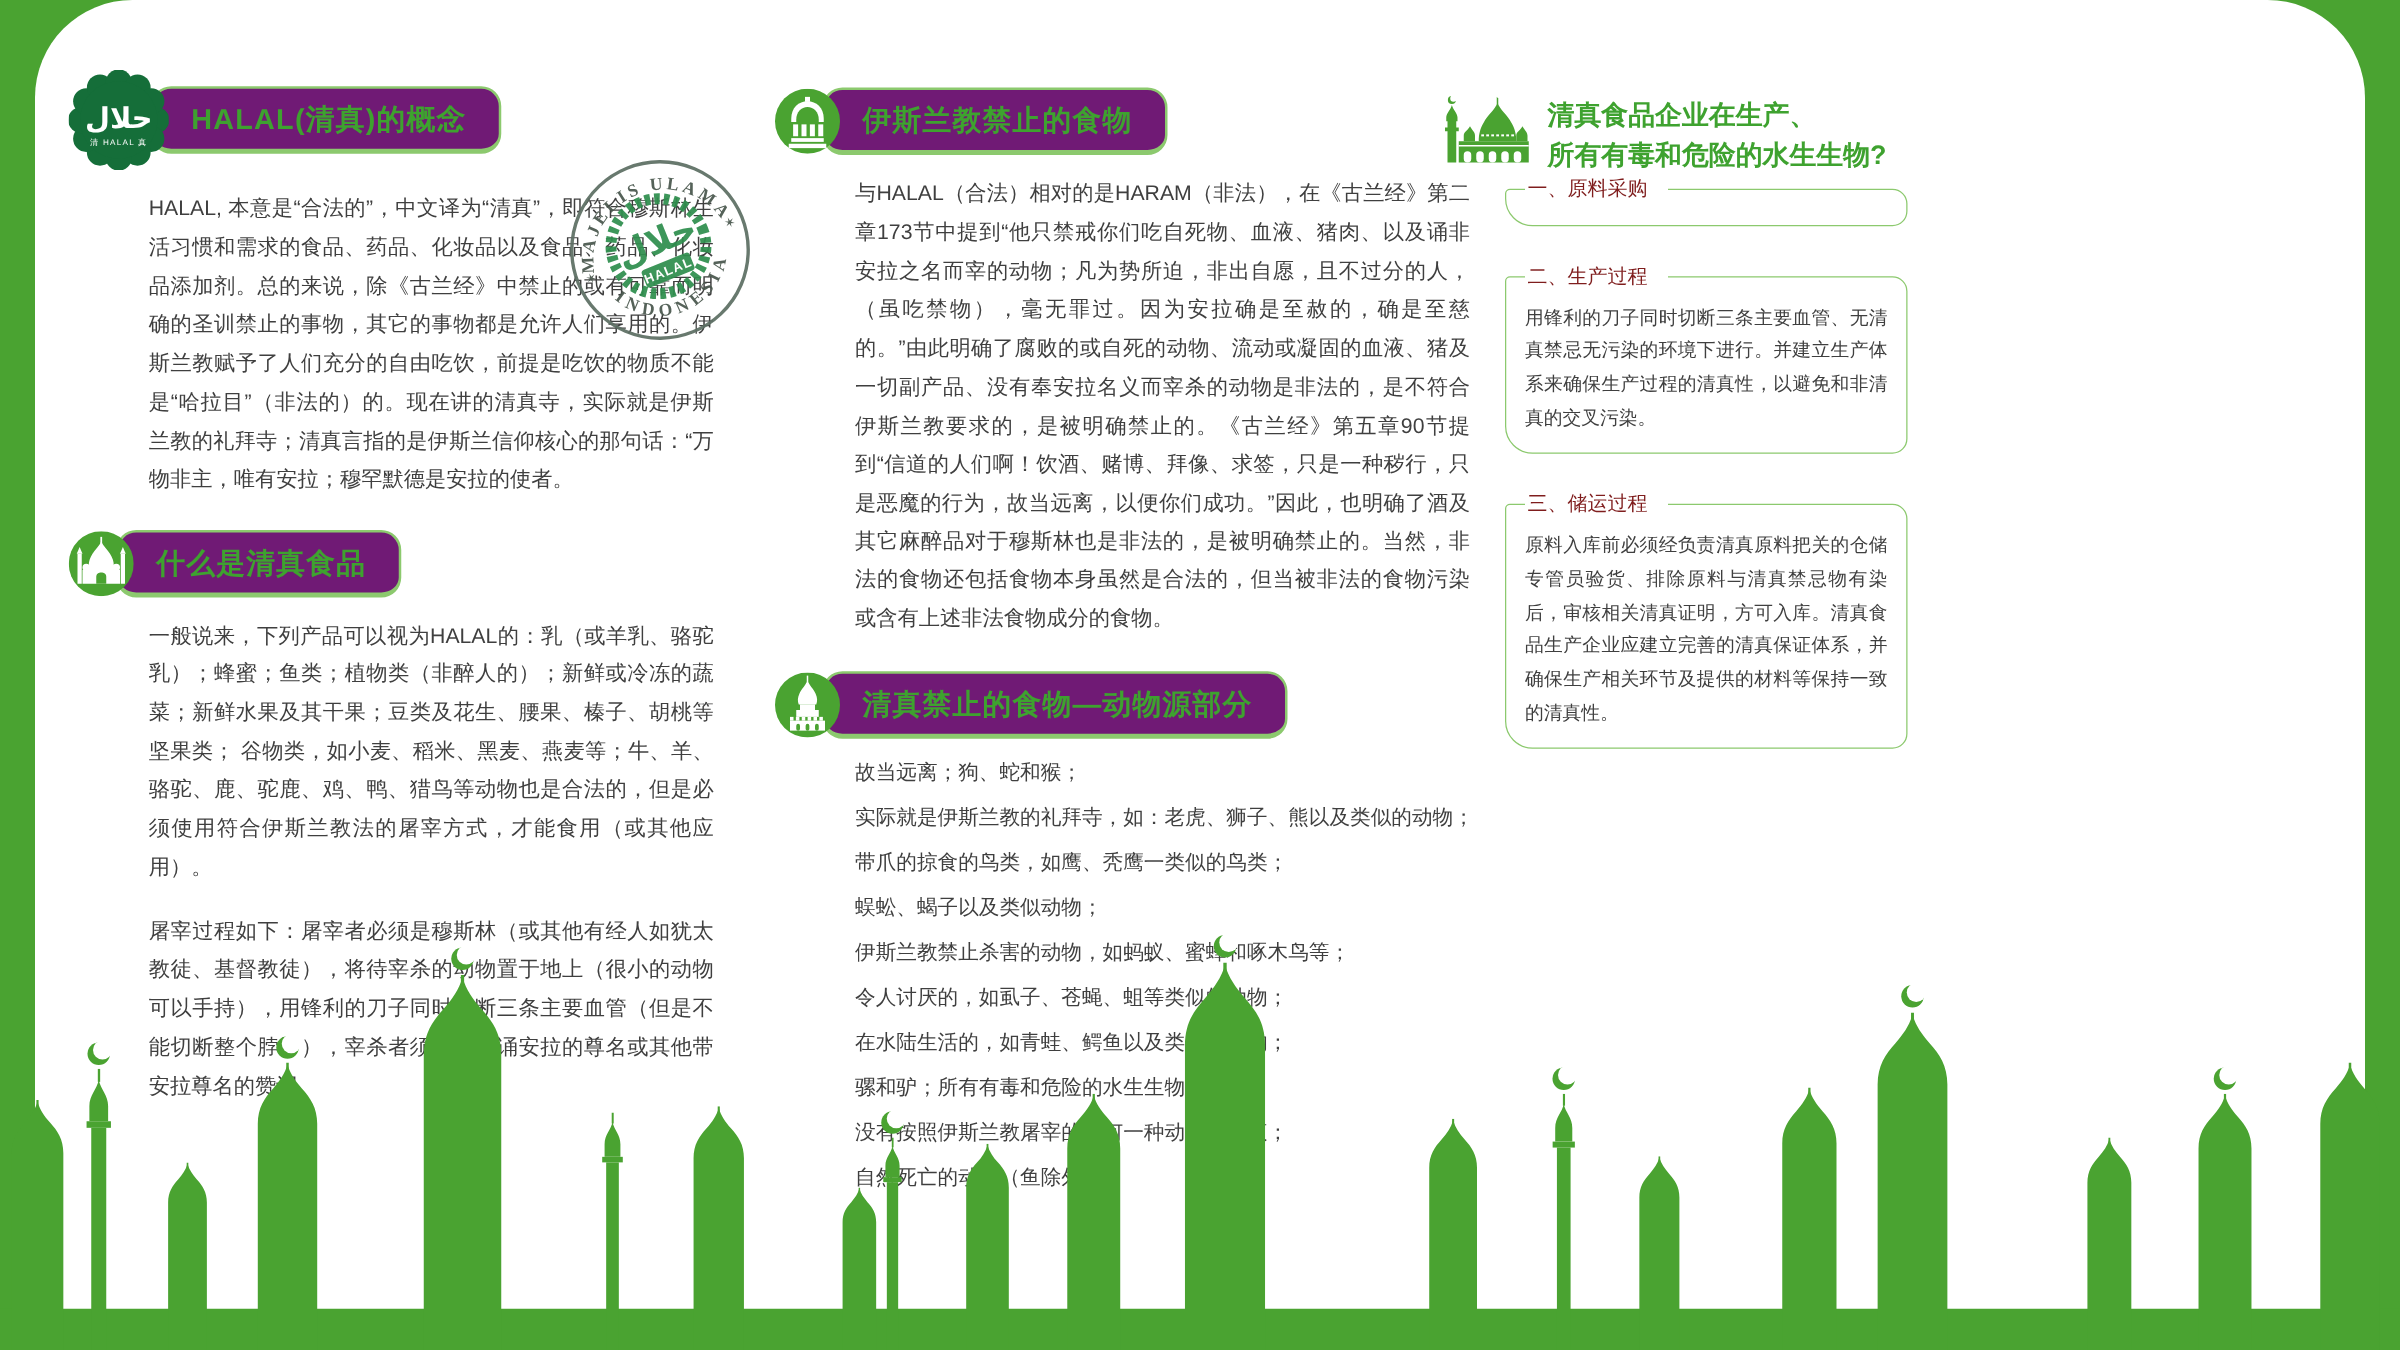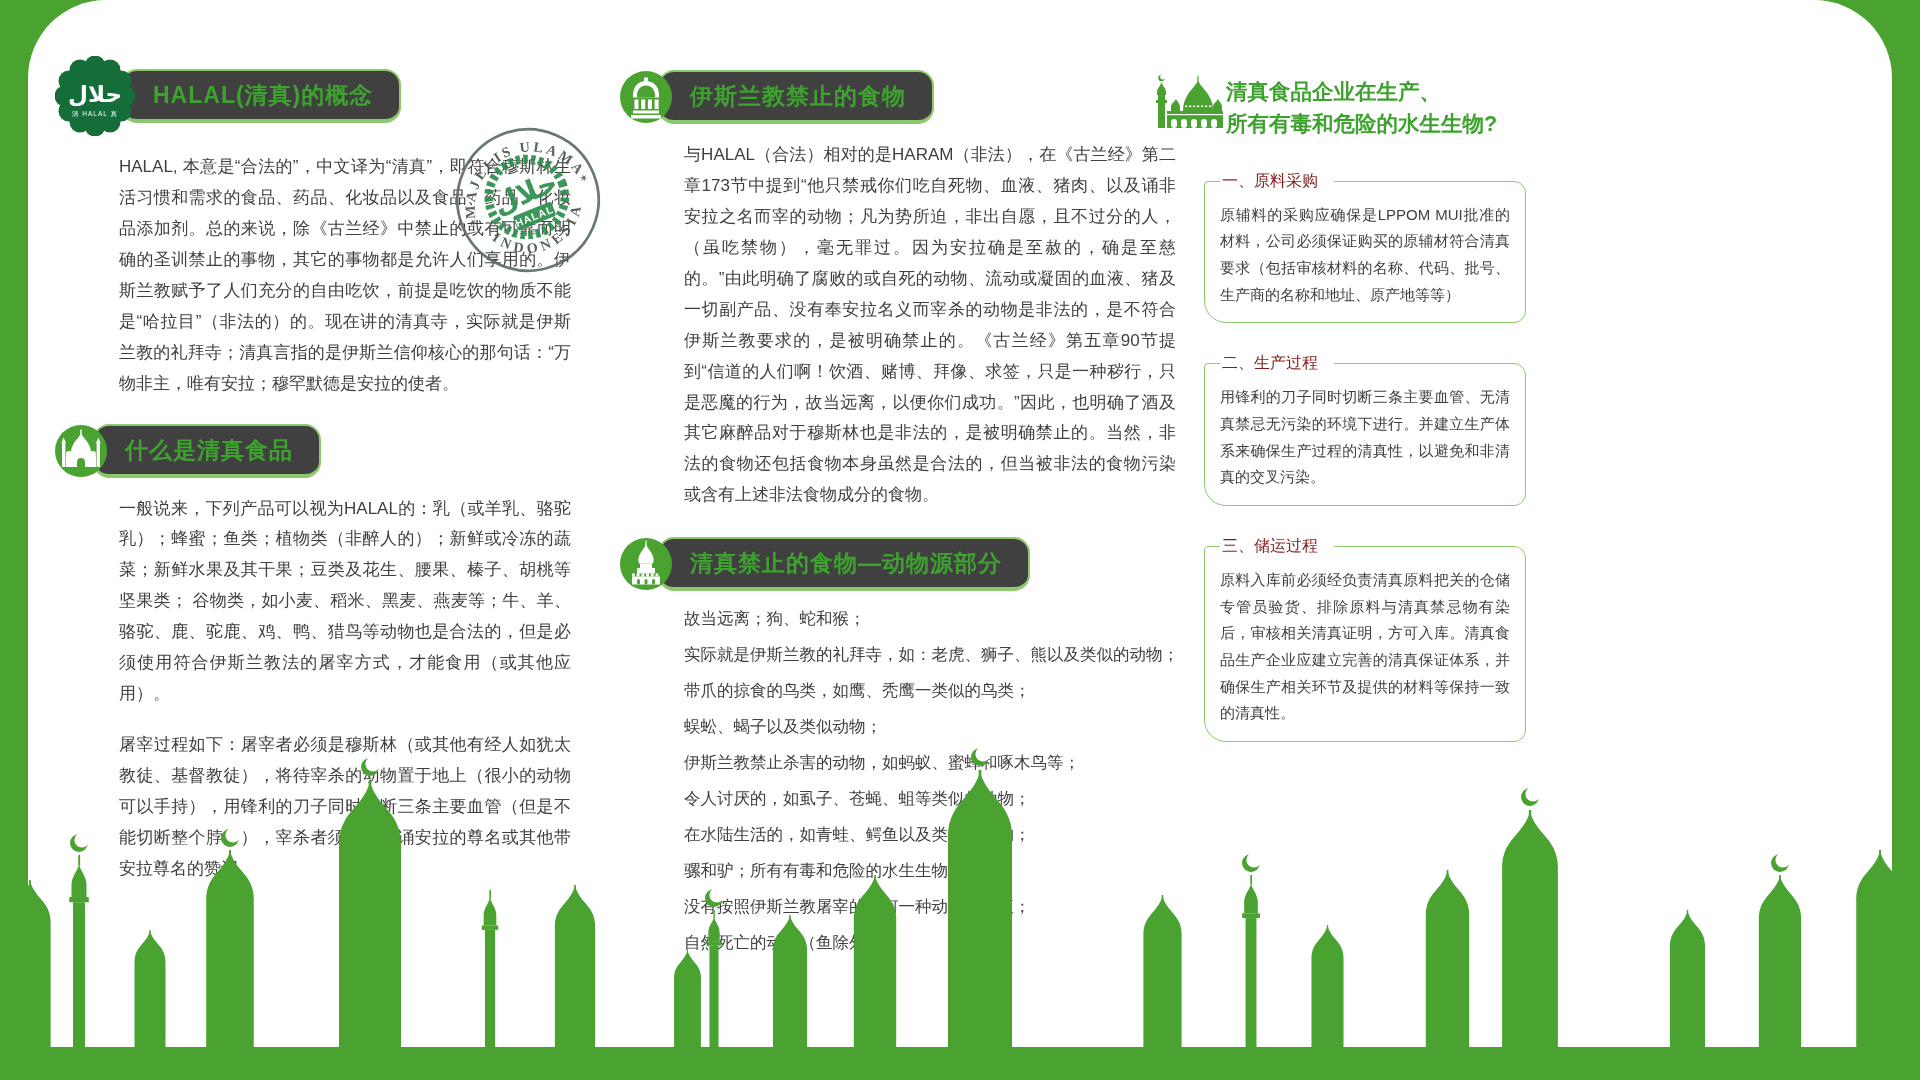--- a/index.html
+++ b/index.html
@@ -15,35 +15,35 @@
   }
   .col{position:absolute;top:56px}
   .col1{left:27px;width:545px}
   .col2{left:592px;width:570px}
   .col3{left:1126px;width:380px}
 
   .sec-head{display:flex;align-items:center;position:relative;margin-bottom:10px}
   .badge{width:52px;height:52px;flex:0 0 auto;position:relative;z-index:2}
   .badge-lg{width:80px;height:80px;flex:0 0 auto;position:relative;z-index:2}
   .pill{
-    margin-left:-14px;background:#404040;
+    margin-left:-14px;background:#701a75;
     border:2px solid #8cc96e;border-bottom-width:4px;border-radius:16px;
     padding:9px 26px 8px 30px;
     color:#3ea22f;font-size:23px;font-weight:bold;letter-spacing:1px;
     white-space:nowrap;
   }
   .body-txt{
     margin:16px 0 0 64px;width:452px;
     font-size:17px;line-height:1.82;text-align:justify;
   }
   .gap-lg{margin-top:24px}
   .h-list{margin:16px 0 0 64px;width:508px;font-size:16.5px}
   .h-li{margin:0 0 12px 0;line-height:1.45;white-space:nowrap}
 
-  .c3-title{display:flex;align-items:flex-start;gap:0;margin-bottom:30px}
+  .c3-title{display:flex;align-items:flex-end;gap:12px;}
   .c3-title .txt{color:#3ea22f;font-weight:bold;font-size:21.5px;line-height:1.5;padding-top:2px}
 
   .note-box{
     border:1.6px solid #8cc96e;
     border-radius:4px 12px 12px 22px;
     margin:0 0 30px 50px;width:322px;box-sizing:border-box;
     padding:4px 15px 14px 15px;
   }
   .note-box legend{
     font-size:16px;color:#7f1d1d;padding:0 16px 0 2px;
@@ -238,21 +238,20 @@
         </svg>
       </span>
       <span class="txt">
         <span>清真食品企业在生产、</span><br>
         <span>所有有毒和危险的水生生物?</span>
       </span>
     </div>
 
     <fieldset class="note-box">
       <legend>一、原料采购</legend>
-      <p>原辅料的采购应确保是LPPOM MUI批准的材料，公司必须保证购买的原辅材符合清真要求（包括审核材料的名称、代码、批号、生产商的名称和地址、原产地等等）</p>
     </fieldset>
 
     <fieldset class="note-box">
       <legend>二、生产过程</legend>
       <p>用锋利的刀子同时切断三条主要血管、无清真禁忌无污染的环境下进行。并建立生产体系来确保生产过程的清真性，以避免和非清真的交叉污染。</p>
     </fieldset>
 
     <fieldset class="note-box">
       <legend>三、储运过程</legend>
       <p>原料入库前必须经负责清真原料把关的仓储专管员验货、排除原料与清真禁忌物有染后，审核相关清真证明，方可入库。清真食品生产企业应建立完善的清真保证体系，并确保生产相关环节及提供的材料等保持一致的清真性。</p>

